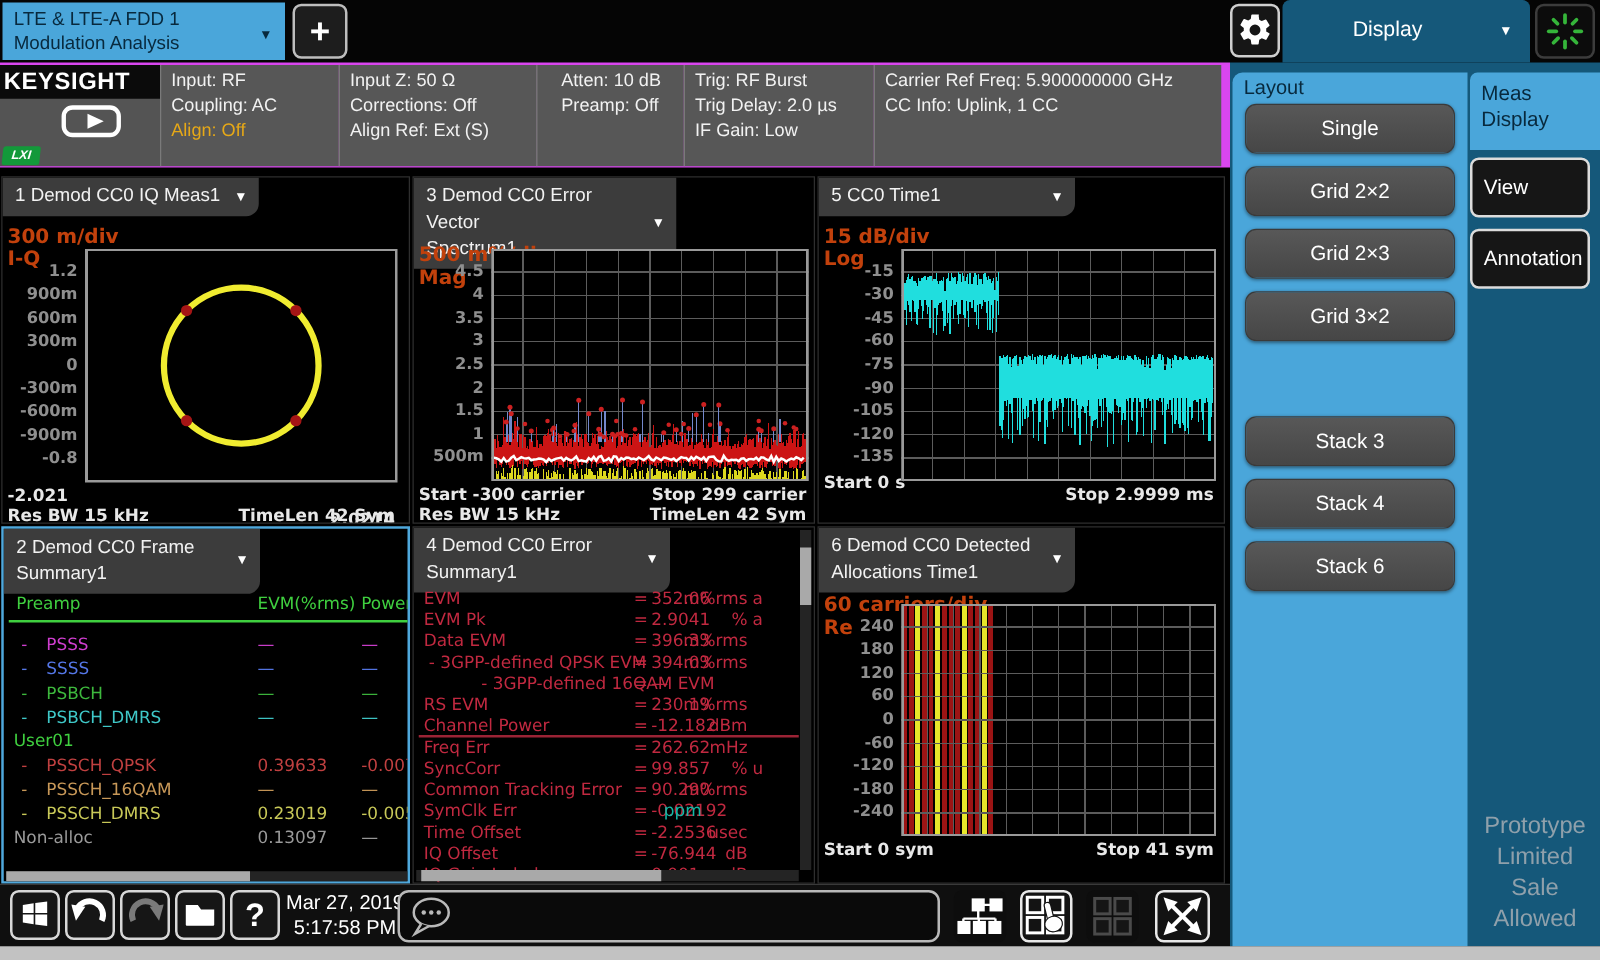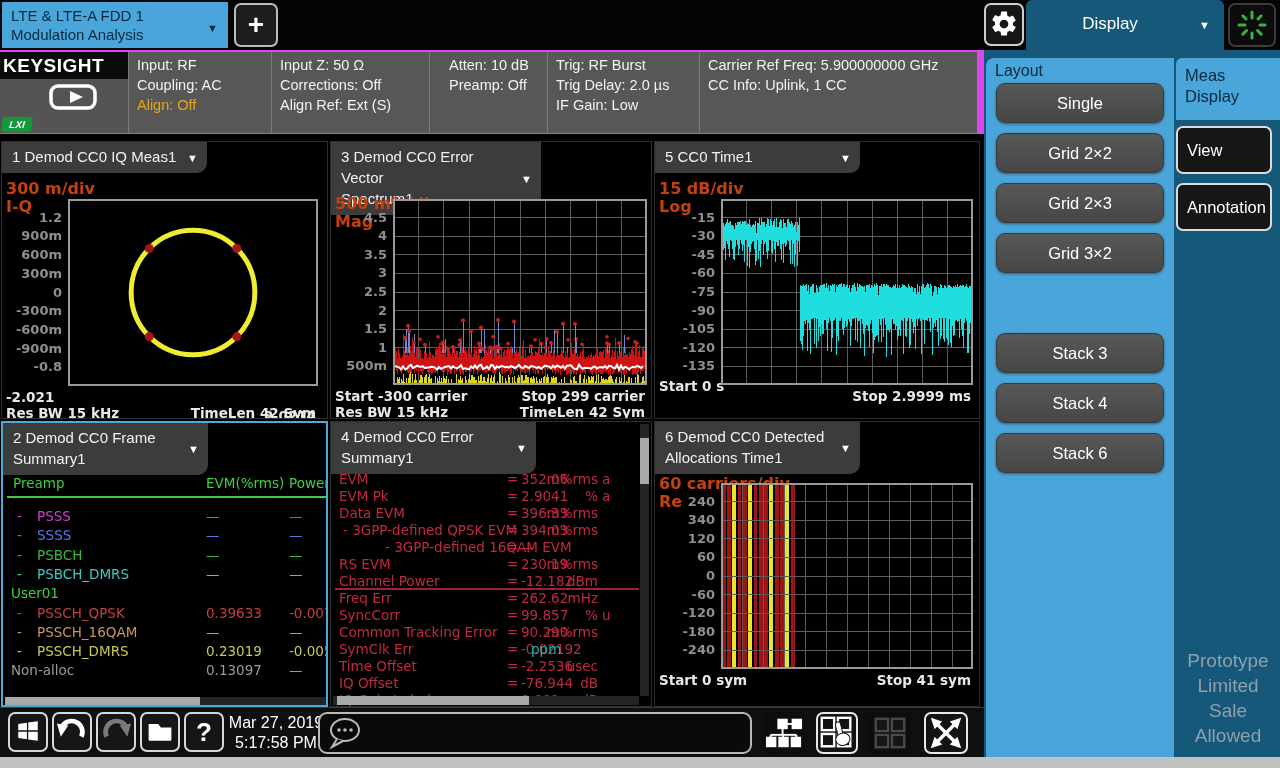--- a/index.html
+++ b/index.html
@@ -440,21 +440,21 @@
       </div>
       <div class="panel" style="left: 654px; top: 421px; width: 326px; height: 286px;">
         <div class="panel-header" style="width: 205px;">
           <div>6 Demod CC0 Detected</div>
           <div>Allocations Time1</div>
           <span class="ph-caret">▼</span>
         </div>
         <div class="scale-label" style="top: 52px;">60  carriers/div</div>
         <div class="axis-label" style="top: 70px;">Re</div>
         <div class="tick" style="left: 0px; width: 60px; top: 71.6px;">240</div>
-        <div class="tick" style="left: 0px; width: 60px; top: 90.2px;">340</div>
+        <div class="tick" style="left: 0px; width: 60px; top: 90.2px;">180</div>
         <div class="tick" style="left: 0px; width: 60px; top: 108.8px;">120</div>
         <div class="tick" style="left: 0px; width: 60px; top: 127.4px;">60</div>
         <div class="tick" style="left: 0px; width: 60px; top: 146px;">0</div>
         <div class="tick" style="left: 0px; width: 60px; top: 164.6px;">-60</div>
         <div class="tick" style="left: 0px; width: 60px; top: 183.2px;">-120</div>
         <div class="tick" style="left: 0px; width: 60px; top: 201.8px;">-180</div>
         <div class="tick" style="left: 0px; width: 60px; top: 220.4px;">-240</div>
         <div class="fnote" style="left: 4px; top: 250px;">Start 0  sym</div>
         <div class="fnote r" style="left: 4px; width: 312px; top: 250px;">Stop 41  sym</div>
         <svg width="252" height="186" style="position:absolute;left:66px;top:61px;" shape-rendering="crispEdges">

